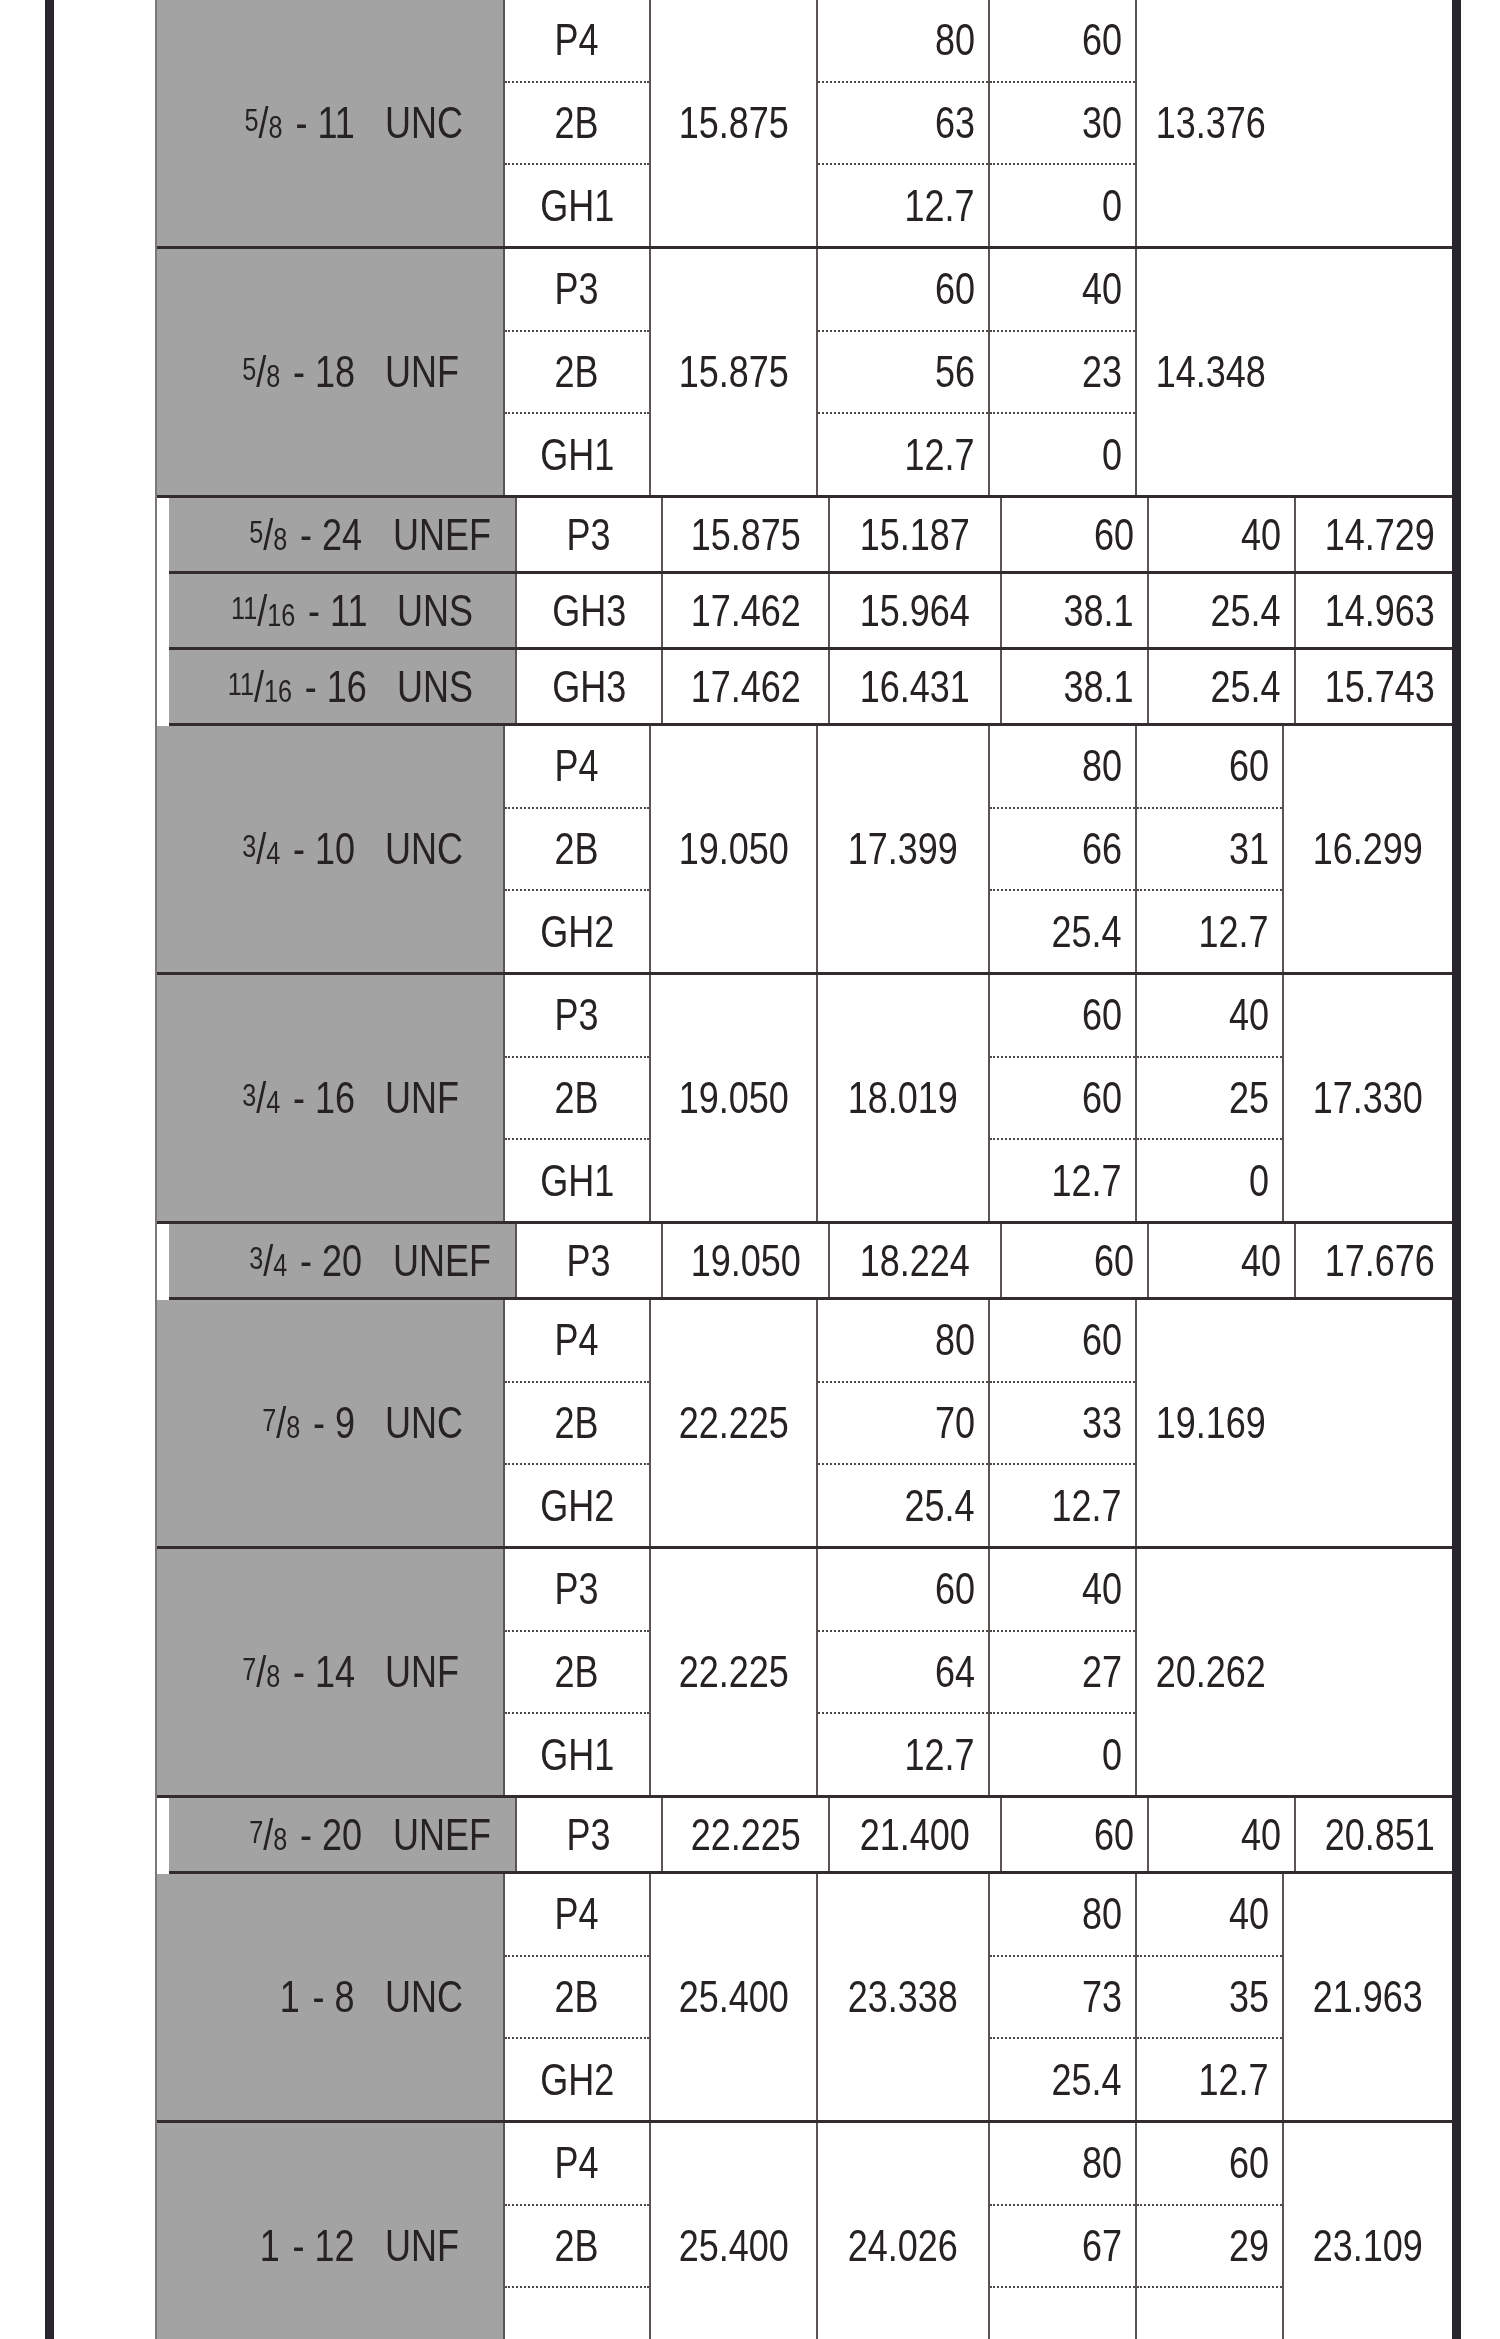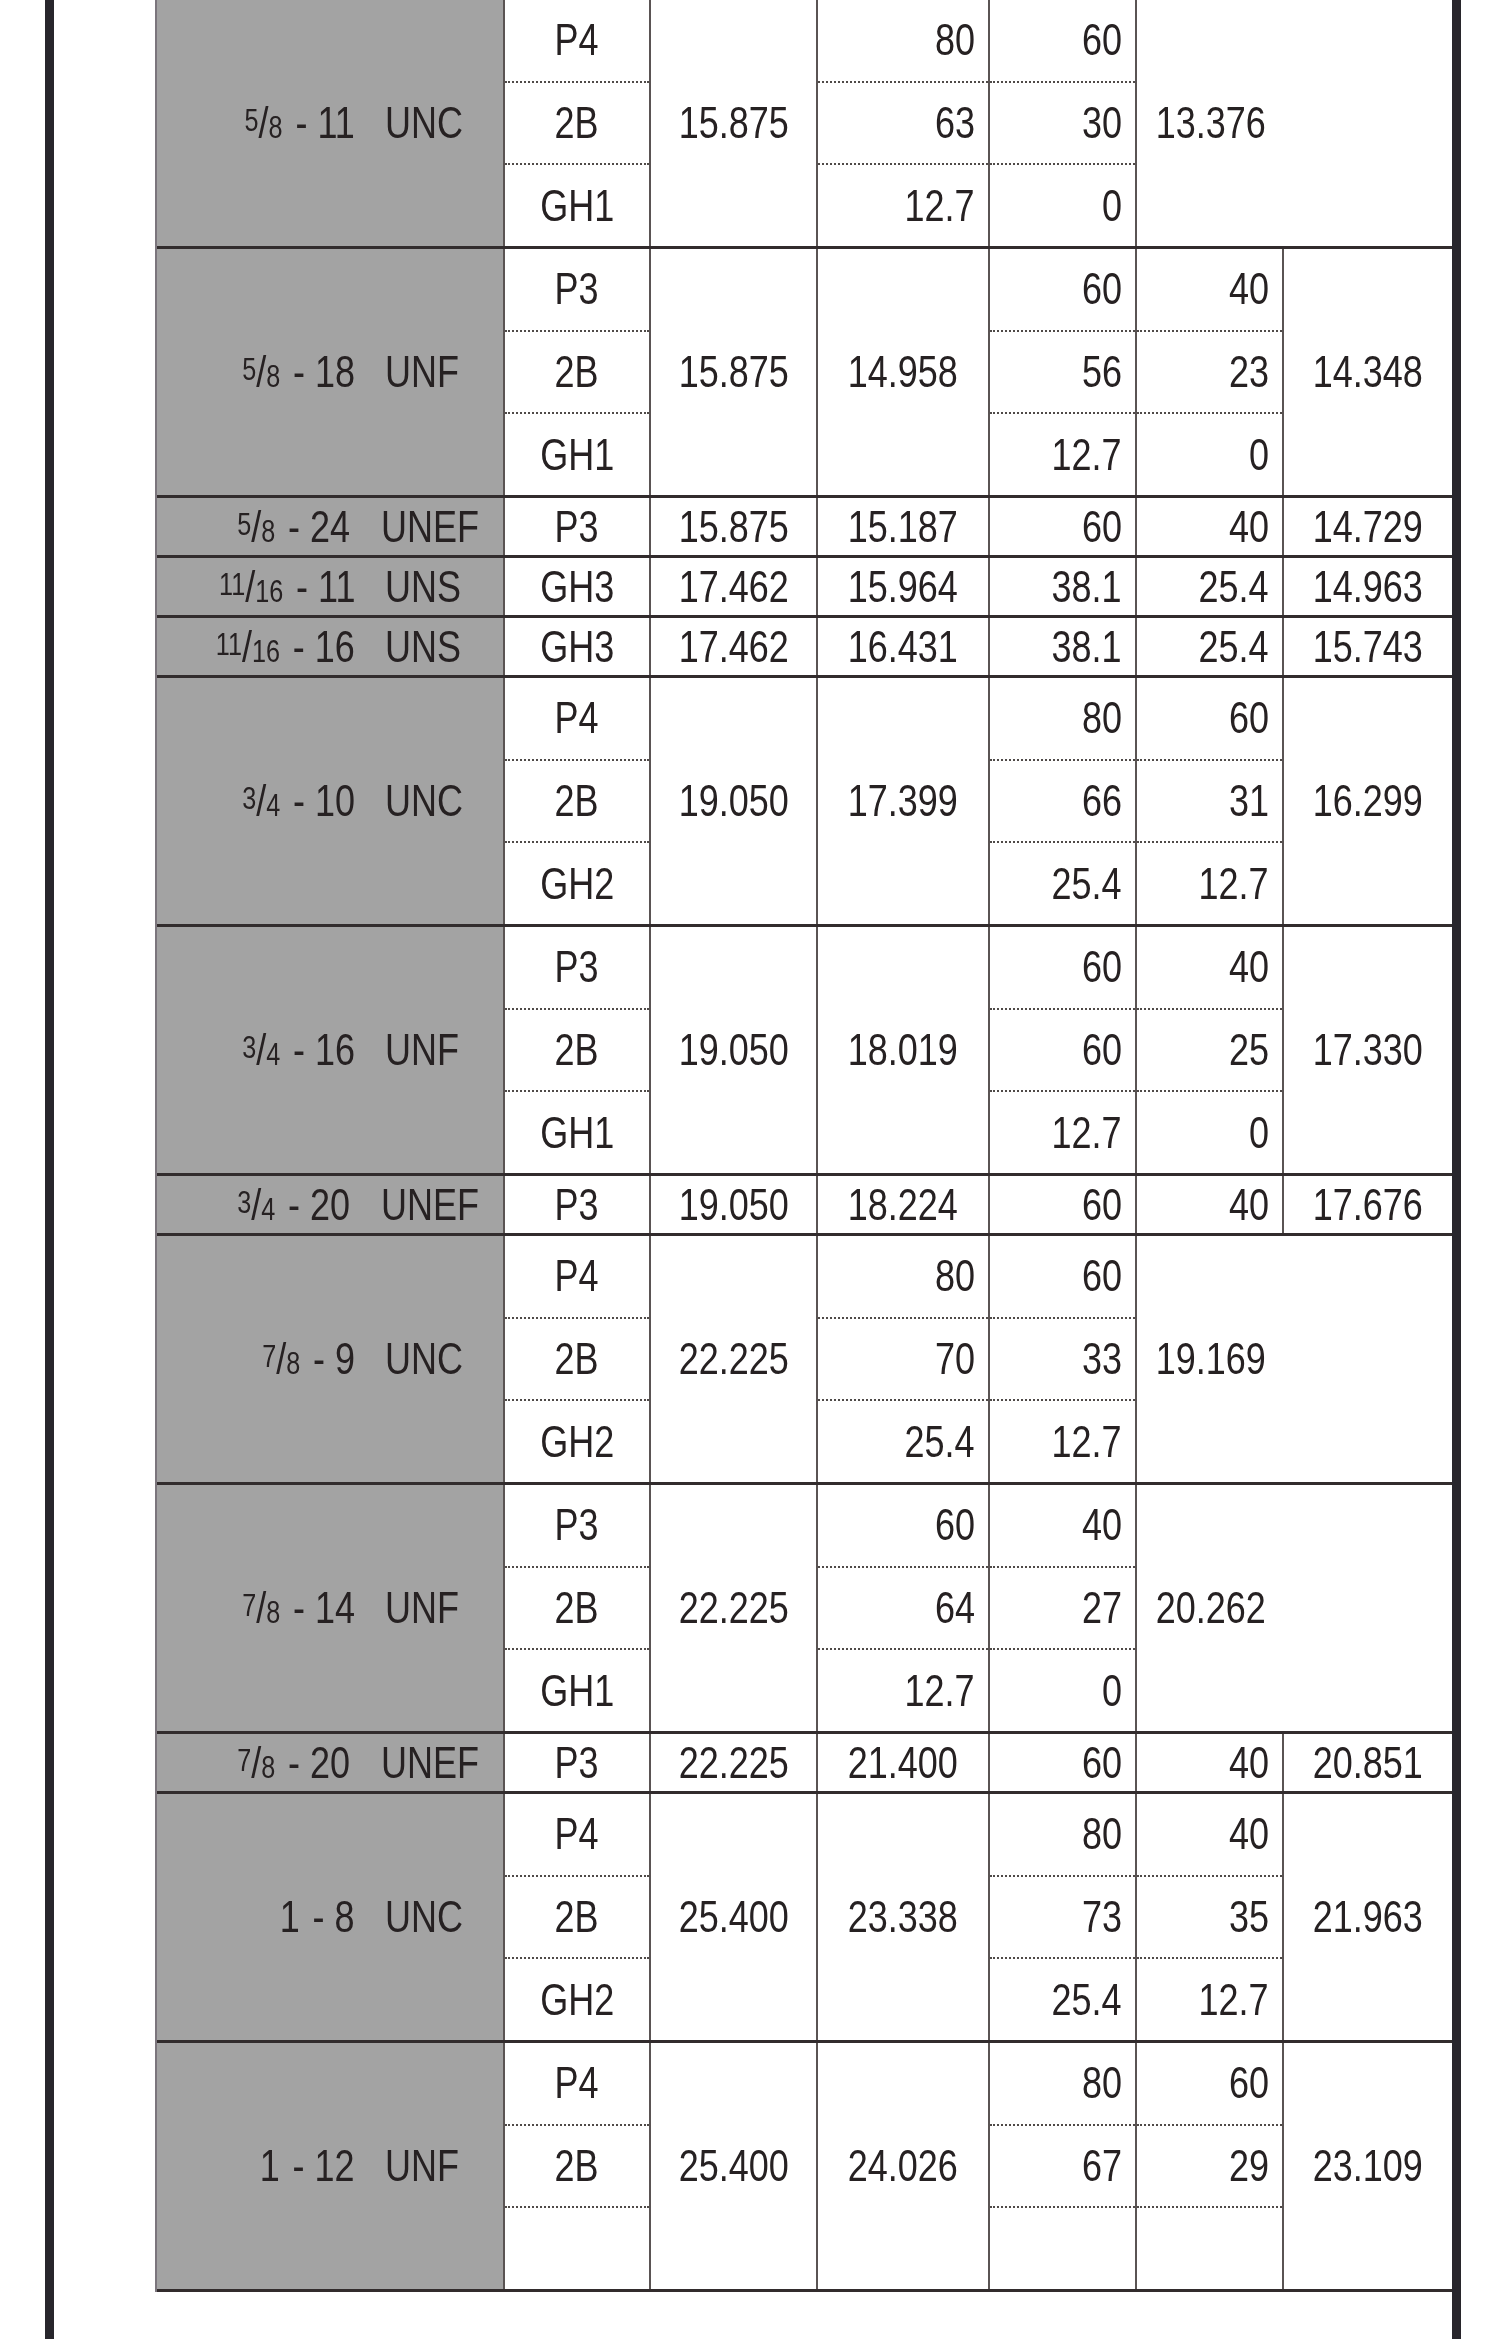--- a/index.html
+++ b/index.html
@@ -25,21 +25,21 @@
     box-sizing:border-box;
     font-size:45px;
   }
   .row{
     display:grid;
     grid-template-columns:348px 146px 167px 172px 147px 147px 168px;
     border-bottom:3px solid #322c2d;
     height:249px;
     box-sizing:border-box;
   }
-  .row.single{height:60px;}
+  .row.single{height:76px;margin-left:12px;}
   .c{
     box-sizing:border-box;
     border-right:2px solid #5a5453;
     display:flex;
     align-items:center;
     justify-content:center;
     overflow:hidden;
   }
   .c7{border-right:none;}
   .c1{
@@ -146,23 +146,20 @@
           <div class="sub">
             <span class="t">2B</span>
           </div>
           <div class="sub">
             <span class="t">GH1</span>
           </div>
         </div>
       <div class="c c3">
           <span class="t">15.875</span>
         </div>
-      <div class="c c4">
-          <span class="t">14.958</span>
-        </div>
       <div class="c c5 subcol">
           <div class="sub rgt">
             <span class="t">60</span>
           </div>
           <div class="sub rgt">
             <span class="t">56</span>
           </div>
           <div class="sub rgt">
             <span class="t">12.7</span>
           </div>

